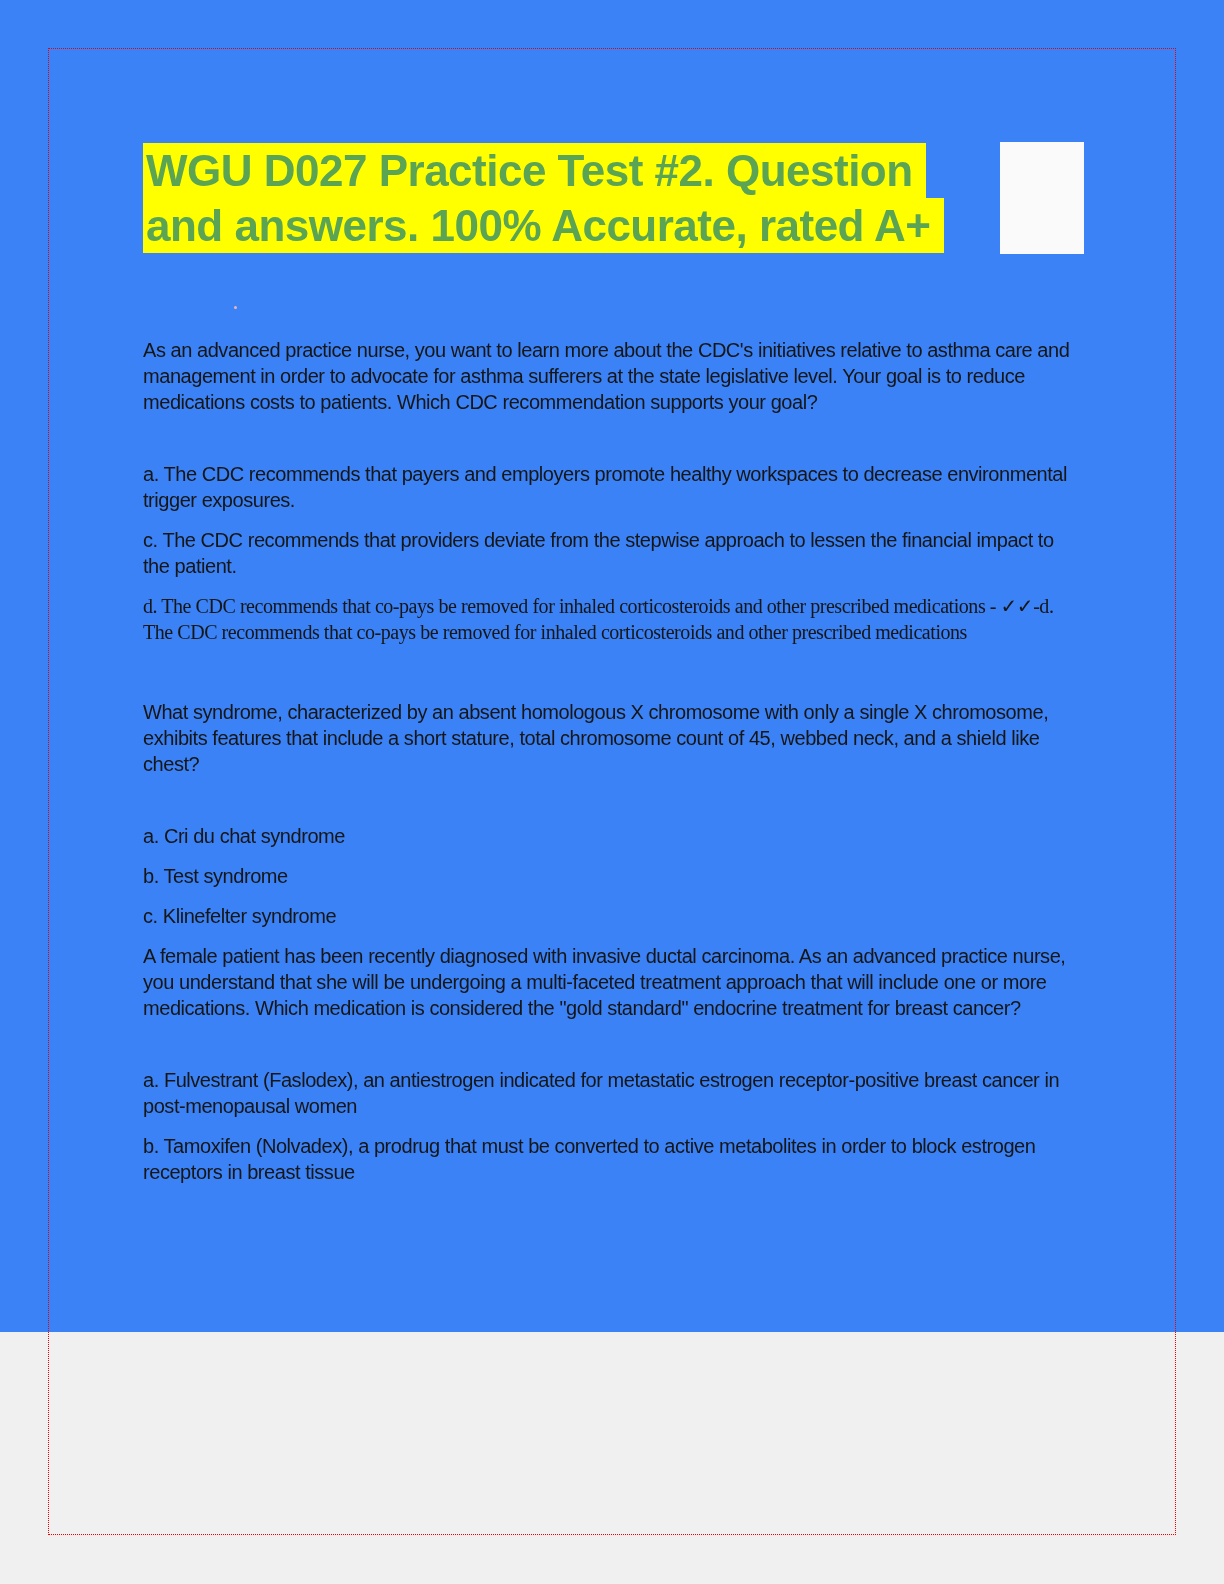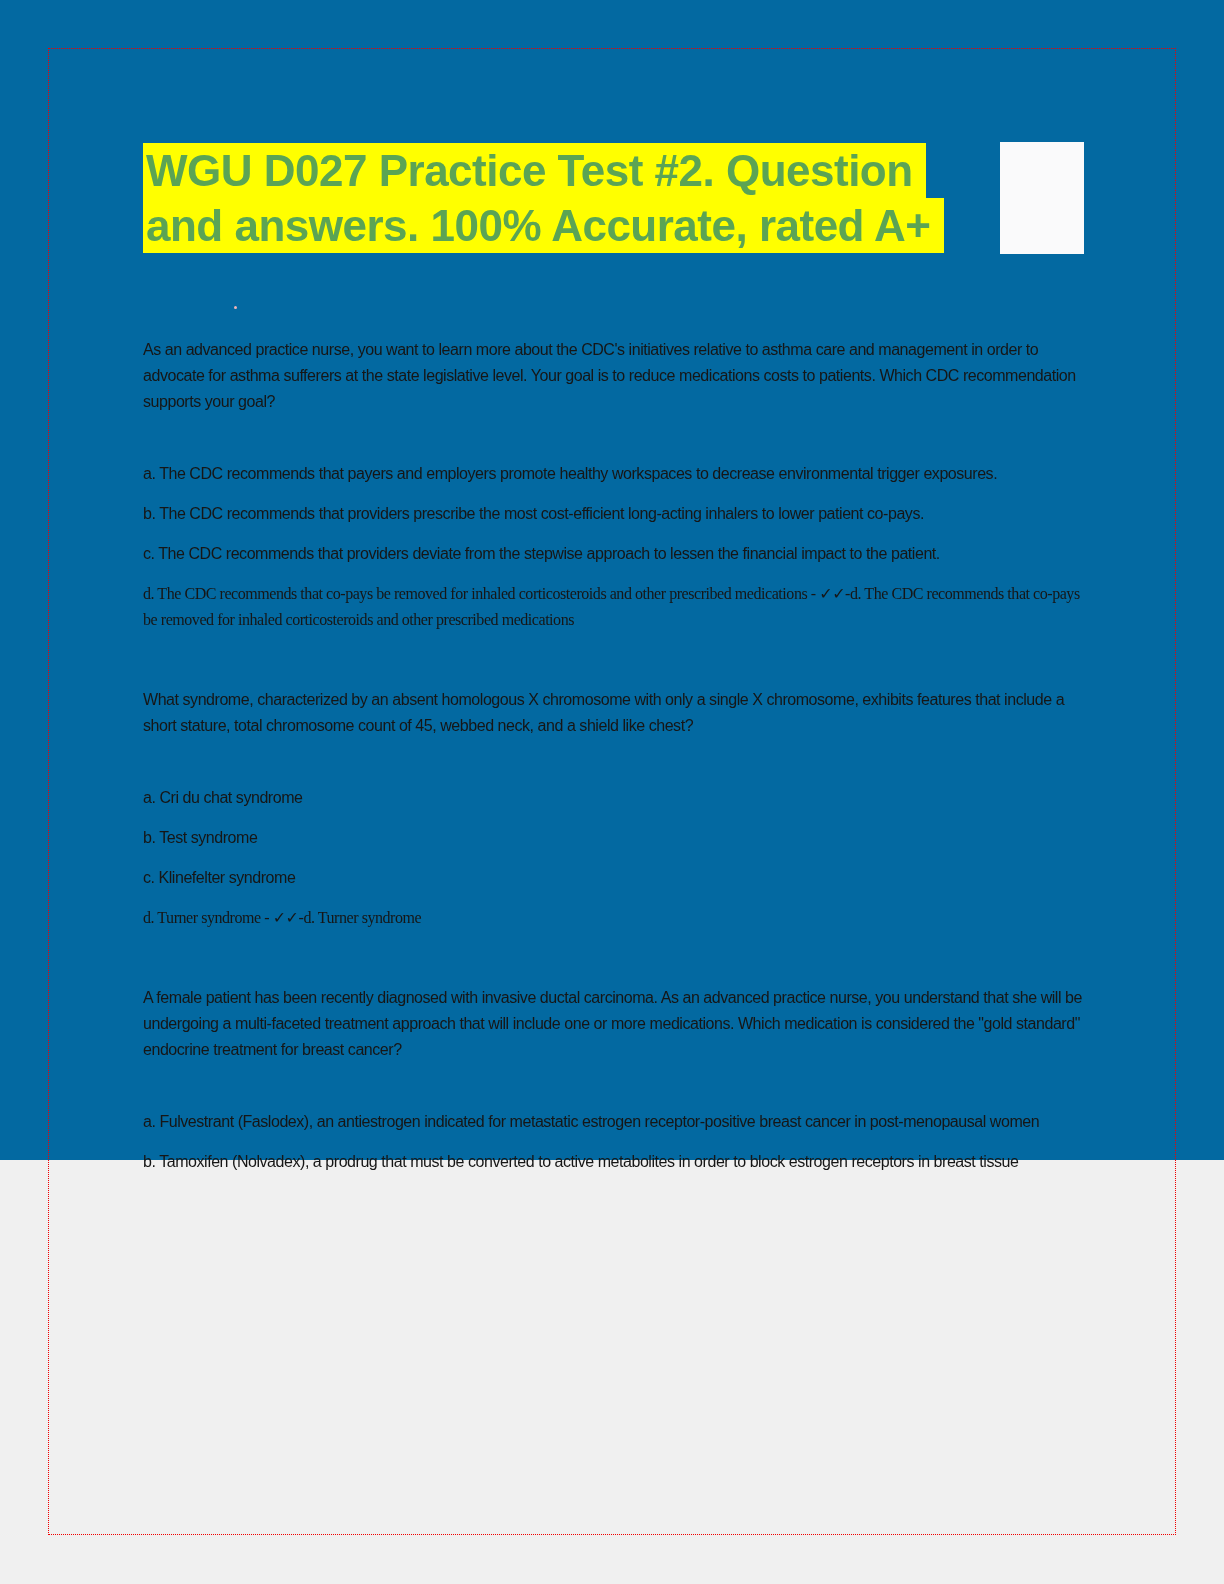--- a/index.html
+++ b/index.html
@@ -11,22 +11,22 @@
     width: 1224px;
     height: 1584px;
     position: relative;
     overflow: hidden;
     font-family: "Liberation Sans", sans-serif;
   }
   .page {
     position: absolute;
     left: 0; top: 0;
     width: 1224px;
-    height: 1160px;
-    background: #0369a1;
+    height: 1332px;
+    background: #3b82f6;
   }
   .page-border {
     position: absolute;
     left: 48px;
     top: 48px;
     width: 1128px;
     height: 1487px;
     border: 1px dotted #f20000;
     box-sizing: border-box;
   }
@@ -66,21 +66,21 @@
     background: #f0b4b8;
   }
   .content {
     position: absolute;
     left: 143px;
     top: 337px;
     width: 940px;
   }
   .content p {
     margin: 0;
-    font-size: 16px;
+    font-size: 20px;
     line-height: 26px;
     letter-spacing: -0.45px;
     color: #161616;
   }
   .mb-prompt { margin-bottom: 46px !important; }
   .mb-opt    { margin-bottom: 14px !important; }
   .mb-block  { margin-bottom: 54px !important; font-family: Liberation Serif, serif; }
 </style>
 </head>
 <body>
@@ -95,29 +95,27 @@
     <span class="hl">WGU D027 Practice Test #2. Question</span><br>
     <span class="hl">and answers. 100% Accurate, rated A+</span>
   </h1>
 
   <div class="stray-dot"></div>
 
   <div class="content">
 
     <p class="mb-prompt">As an advanced practice nurse, you want to learn more about the CDC's initiatives relative to asthma care and management in order to advocate for asthma sufferers at the state legislative level. Your goal is to reduce medications costs to patients. Which CDC recommendation supports your goal?</p>
     <p class="mb-opt">a. The CDC recommends that payers and employers promote healthy workspaces to decrease environmental trigger exposures.</p>
-    <p class="mb-opt">b. The CDC recommends that providers prescribe the most cost-efficient long-acting inhalers to lower patient co-pays.</p>
     <p class="mb-opt">c. The CDC recommends that providers deviate from the stepwise approach to lessen the financial impact to the patient.</p>
     <p class="mb-block">d. The CDC recommends that co-pays be removed for inhaled corticosteroids and other prescribed medications - ✓✓-d. The CDC recommends that co-pays be removed for inhaled corticosteroids and other prescribed medications</p>
 
     <p class="mb-prompt">What syndrome, characterized by an absent homologous X chromosome with only a single X chromosome, exhibits features that include a short stature, total chromosome count of 45, webbed neck, and a shield like chest?</p>
     <p class="mb-opt">a. Cri du chat syndrome</p>
     <p class="mb-opt">b. Test syndrome</p>
     <p class="mb-opt">c. Klinefelter syndrome</p>
-    <p class="mb-block">d. Turner syndrome - ✓✓-d. Turner syndrome</p>
 
     <p class="mb-prompt">A female patient has been recently diagnosed with invasive ductal carcinoma. As an advanced practice nurse, you understand that she will be undergoing a multi-faceted treatment approach that will include one or more medications. Which medication is considered the "gold standard" endocrine treatment for breast cancer?</p>
     <p class="mb-opt">a. Fulvestrant (Faslodex), an antiestrogen indicated for metastatic estrogen receptor-positive breast cancer in post-menopausal women</p>
     <p class="mb-opt">b. Tamoxifen (Nolvadex), a prodrug that must be converted to active metabolites in order to block estrogen receptors in breast tissue</p>
 
   </div>
 
 </div>
 
 </body></html>

